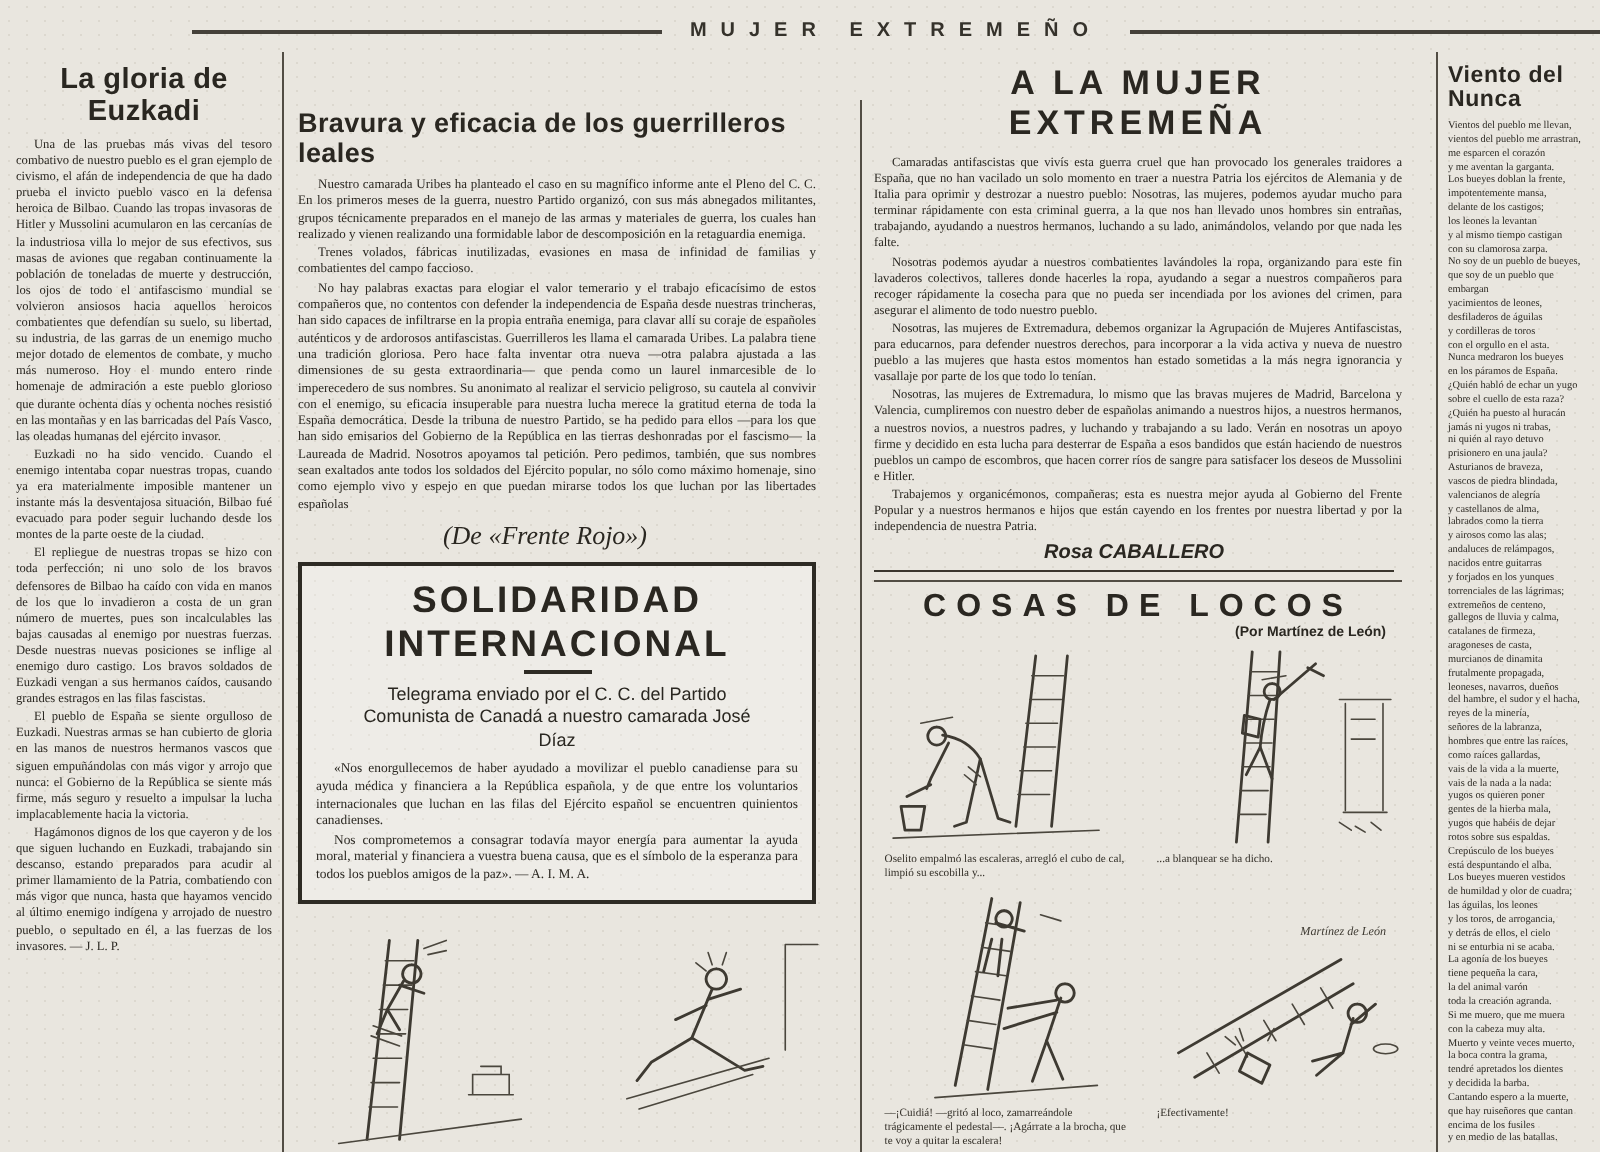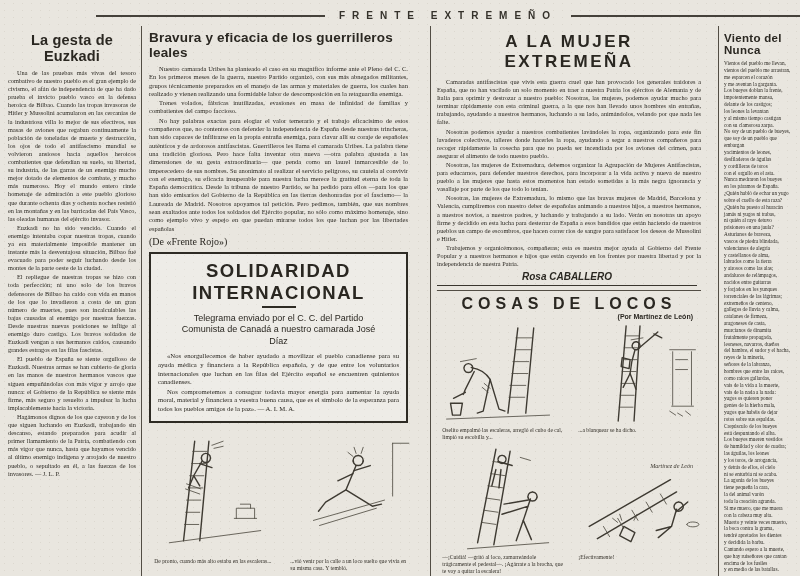--- a/index.html
+++ b/index.html
@@ -17,34 +17,34 @@
   .masthead .rule{flex:1;height:2px;}
   .masthead .rule.left{margin-left:96px;}
   .mast-title{
     font-family:"Liberation Sans",sans-serif;font-weight:bold;font-size:10px;
     letter-spacing:7px;padding:0 14px;white-space:nowrap;color:#35322b;
   }
   
   .cols{position:absolute;top:26px;left:6px;right:0;bottom:0;display:flex;}
   .col{box-sizing:border-box;overflow:hidden;}
   .col1{width:136px;border-right:1px solid #524d44;padding:4px 5px 2px 2px;}
-  .col2{width:289px;border-right:1px solid #524d44;padding:4px 22px 2px 7px;}
+  .col2{width:289px;border-right:1px solid #524d44;padding:4px 22px 2px 7px;margin-top:24px;}
   .col3{width:288px;border-right:1px solid #524d44;padding:2px 17px 2px 6px;}
   .col4{flex:1;padding:6px 4px 2px 5px;}
   
   .h-euzkadi{font-family:"Liberation Sans",sans-serif;font-weight:bold;font-size:14.5px;text-align:center;margin:2px 0 5px 0;letter-spacing:.2px;}
   .h-bravura{font-family:"Liberation Sans",sans-serif;font-weight:bold;font-size:13.5px;margin:0 0 5px 0;letter-spacing:.2px;}
   .h-mujer{font-family:"Liberation Sans",sans-serif;font-weight:bold;font-size:17px;text-align:center;letter-spacing:2.5px;margin:4px 0 6px 0;}
   .h-viento{font-family:"Liberation Sans",sans-serif;font-weight:bold;font-size:11.5px;margin:0 0 4px 0;letter-spacing:.3px;}
   
   .bt{font-size:6.3px;line-height:8.1px;text-align:justify;}
   .bt p{margin:0 0 1px 0;text-indent:9px;}
   .bt2{font-size:6.5px;line-height:8.3px;text-align:justify;}
   .bt2 p{margin:0 0 1px 0;text-indent:10px;}
-  .attribution{font-size:10px;text-align:left;margin:3px 12px 4px 0;}
+  .attribution{font-style:italic;font-size:13px;text-align:center;margin:3px 12px 4px 0;}
   .sig{font-family:"Liberation Sans",sans-serif;font-weight:bold;font-style:italic;font-size:10px;text-align:center;margin:3px 4px 2px 0;}
   .sig-under{border-bottom:1.5px solid #3a362e;padding-bottom:3px;margin-bottom:4px;}
   
   .soli-box{border:2px solid #2e2b24;margin:5px 0 6px 0;padding:5px 7px 6px 7px;background:rgba(255,255,255,0.25);}
   .soli-title{font-family:"Liberation Sans",sans-serif;font-weight:bold;font-size:18.5px;letter-spacing:1.5px;text-align:center;margin:1px 0 2px 0;}
   .soli-rule{width:34px;height:2px;background:#2e2b24;margin:2px auto 5px auto;}
   .soli-sub{font-family:"Liberation Sans",sans-serif;font-weight:normal;font-size:9px;text-align:center;line-height:11.5px;margin:0 14px 5px 14px;}
   .soli-body{font-size:6.7px;line-height:8.6px;text-align:justify;}
   .soli-body p{margin:0 0 1px 0;text-indent:9px;}
   
@@ -67,28 +67,28 @@
     font-style:italic;font-weight:bold;font-size:8px;letter-spacing:.2px;color:#26231d;
   }
 </style>
 </head>
 <body>
 
 <div class="page">
 
   <div class="masthead">
     <div class="rule left"></div>
-    <div class="mast-title">FRENTE EXTREMEÑO</div>
+    <div class="mast-title">MUJER EXTREMEÑO</div>
     <div class="rule"></div>
   </div>
 
   <div class="cols">
 
     <div class="col col1">
-      <h1 class="h-euzkadi">La gesta de Euzkadi</h1>
+      <h1 class="h-euzkadi">La gloria de Euzkadi</h1>
       <div class="bt">
         <p>Una de las pruebas más vivas del tesoro combativo de nuestro pueblo es el gran ejemplo de civismo, el afán de independencia de que ha dado prueba el invicto pueblo vasco en la defensa heroica de Bilbao. Cuando las tropas invasoras de Hitler y Mussolini acumularon en las cercanías de la industriosa villa lo mejor de sus efectivos, sus masas de aviones que regaban continuamente la población de toneladas de muerte y destrucción, los ojos de todo el antifascismo mundial se volvieron ansiosos hacia aquellos heroicos combatientes que defendían su suelo, su libertad, su industria, de las garras de un enemigo mucho mejor dotado de elementos de combate, y mucho más numeroso. Hoy el mundo entero rinde homenaje de admiración a este pueblo glorioso que durante ochenta días y ochenta noches resistió en las montañas y en las barricadas del País Vasco, las oleadas humanas del ejército invasor.</p>
         <p>Euzkadi no ha sido vencido. Cuando el enemigo intentaba copar nuestras tropas, cuando ya era materialmente imposible mantener un instante más la desventajosa situación, Bilbao fué evacuado para poder seguir luchando desde los montes de la parte oeste de la ciudad.</p>
         <p>El repliegue de nuestras tropas se hizo con toda perfección; ni uno solo de los bravos defensores de Bilbao ha caído con vida en manos de los que lo invadieron a costa de un gran número de muertes, pues son incalculables las bajas causadas al enemigo por nuestras fuerzas. Desde nuestras nuevas posiciones se inflige al enemigo duro castigo. Los bravos soldados de Euzkadi vengan a sus hermanos caídos, causando grandes estragos en las filas fascistas.</p>
         <p>El pueblo de España se siente orgulloso de Euzkadi. Nuestras armas se han cubierto de gloria en las manos de nuestros hermanos vascos que siguen empuñándolas con más vigor y arrojo que nunca: el Gobierno de la República se siente más firme, más seguro y resuelto a impulsar la lucha implacablemente hacia la victoria.</p>
         <p>Hagámonos dignos de los que cayeron y de los que siguen luchando en Euzkadi, trabajando sin descanso, estando preparados para acudir al primer llamamiento de la Patria, combatiendo con más vigor que nunca, hasta que hayamos vencido al último enemigo indígena y arrojado de nuestro pueblo, o sepultado en él, a las fuerzas de los invasores. — J. L. P.</p>
       </div>
     </div>
 
     <div class="col col2">

